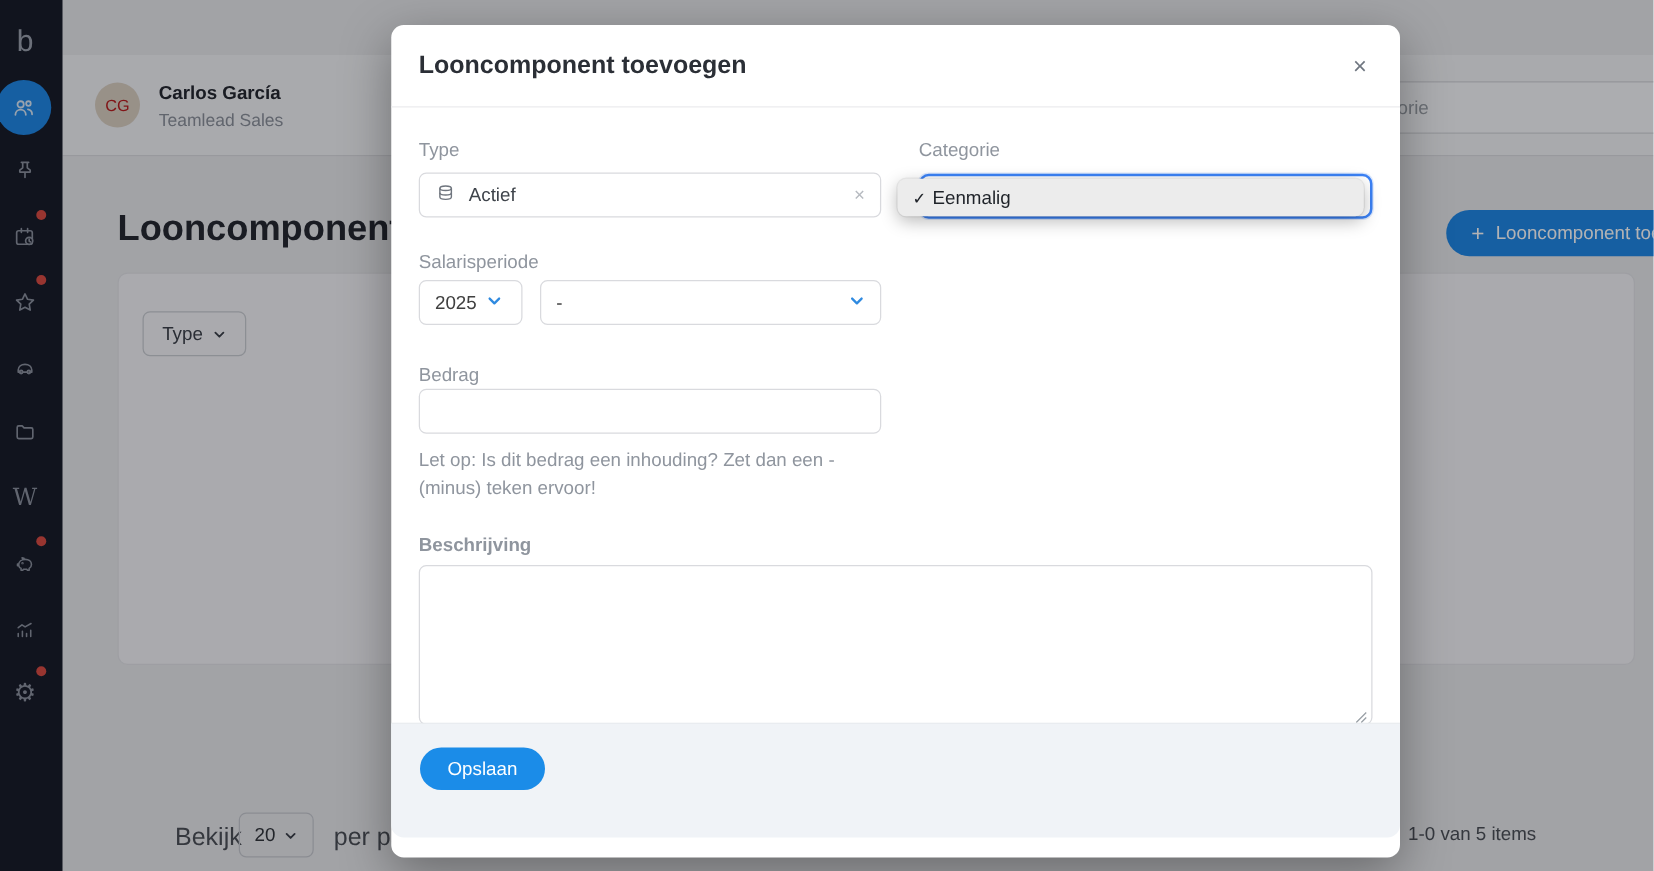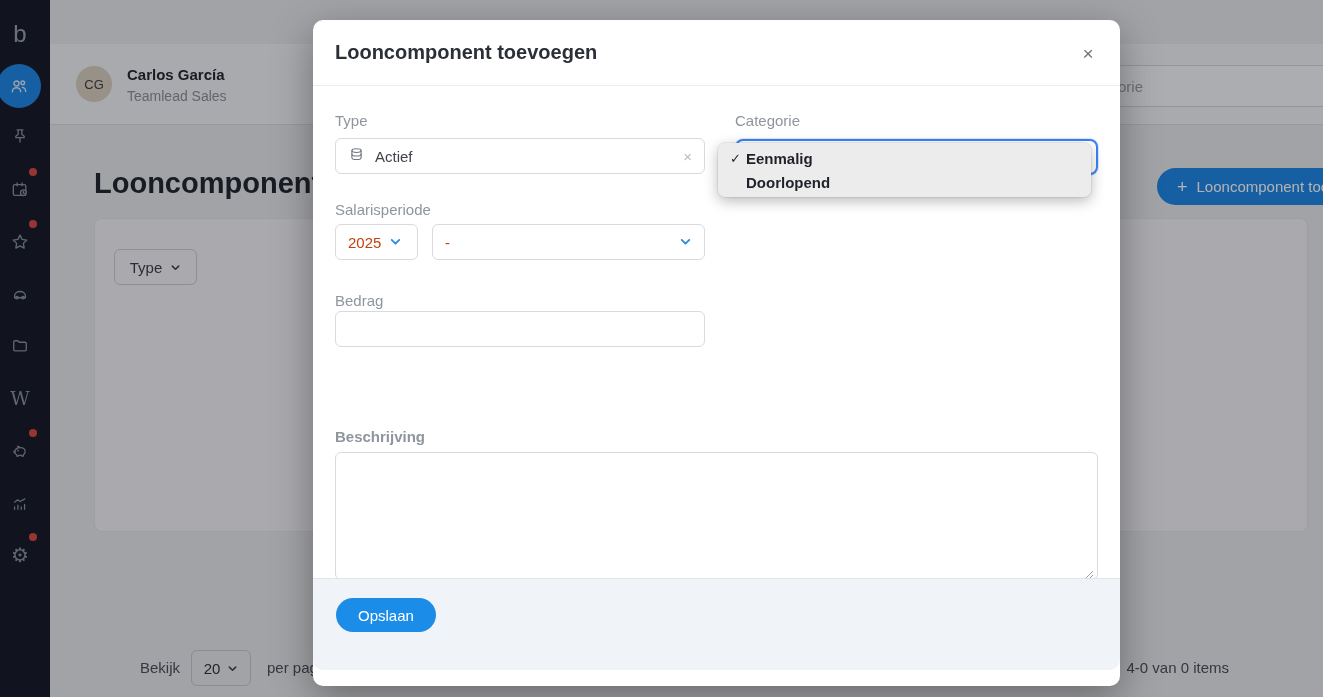--- a/index.html
+++ b/index.html
@@ -19,40 +19,40 @@
   .notif-dot { position:absolute; top:-3px; right:2px; width:8px; height:8px; border-radius:50%; background:#d94a41; }
 
   
   .topbar { position:absolute; left:50px; top:0; right:0; height:44px; background:#ffffff; border-bottom:1px solid #e2e3e5; z-index:5; }
   .back-btn { position:absolute; left:18px; top:8px; width:28px; height:28px; display:flex; align-items:center; justify-content:center; color:#3a3f47; cursor:pointer; }
   .app-title { position:absolute; left:56px; top:11px; font-size:17px; font-weight:700; color:#23272e; }
   .search-btn { position:absolute; right:7px; top:8px; width:28px; height:28px; display:flex; align-items:center; justify-content:center; color:#4c525a; cursor:pointer; }
 
   
   .userband { position:absolute; left:50px; top:44px; right:0; height:81px; background:#f2f3f5; border-bottom:1px solid #dadbde; z-index:5; }
-  .avatar { position:absolute; left:26px; top:22px; width:36px; height:36px; border-radius:50%; background:#d9cfc0; color:#404040;
+  .avatar { position:absolute; left:26px; top:22px; width:36px; height:36px; border-radius:50%; background:#d9cfc0; color:#b91c1c;
             display:flex; align-items:center; justify-content:center; font-size:13px; }
   .user-name { position:absolute; left:77px; top:22px; font-size:15px; font-weight:700; color:#23272e; }
   .user-role { position:absolute; left:77px; top:44px; font-size:14px; color:#8a9099; }
   .category-select { position:absolute; left:1013px; top:21px; width:350px; height:42px; background:#f7f8f9; border:1px solid #d4d6d9;
                      border-radius:6px; display:flex; align-items:center; padding:0 14px; color:#9aa0a6; font-size:15px; cursor:pointer; }
 
   
   .main { position:absolute; left:50px; top:125px; right:0; bottom:0; background:#e8e9eb; z-index:1; }
   .page-heading { position:absolute; left:44px; top:42px; font-size:29px; font-weight:700; color:#23272e; }
   .add-btn { position:absolute; left:1107px; top:43px; height:37px; width:240px; border:none; border-radius:19px; background:#1e87e5;
              color:#ffffff; font-size:15px; font-family:inherit; display:flex; align-items:center; gap:9px; padding:0 20px; cursor:pointer; white-space:nowrap; }
   .card { position:absolute; left:44px; top:93px; width:1214px; height:314px; background:#f3f4f6; border:1px solid #e2e3e6; border-radius:8px; }
   .filter-type-btn { position:absolute; left:19px; top:30px; width:83px; height:36px; border:1px solid #c9ccd1; border-radius:6px; background:transparent;
                      font-family:inherit; font-size:15px; color:#3a3f47; display:flex; align-items:center; justify-content:center; gap:8px; cursor:pointer; }
   .status-chip { position:absolute; left:112px; top:30px; width:145px; height:36px; background:#d7e4ef; border-radius:6px;
                  display:flex; align-items:center; padding:0 13px; font-size:15px; color:#2f3338; gap:5px; cursor:pointer; white-space:nowrap; }
   .status-chip b { font-weight:700; }
   .pager { position:absolute; left:0; right:0; top:429px; height:40px; }
-  .pager-label { position:absolute; top:11px; font-size:15px; color:#4a4f55; }
+  .pager-label { position:absolute; top:11px; font-size:20px; color:#4a4f55; }
   .lbl-bekijk { left:45px; }
   .lbl-perpagina { left:172px; }
   .pagesize-select { position:absolute; left:96px; top:2px; width:60px; height:36px; border:1px solid #c6c9ce; border-radius:6px;
                      display:flex; align-items:center; justify-content:center; gap:7px; font-size:15px; color:#2f3338; cursor:pointer; }
   .items-info { position:absolute; right:78px; top:11px; font-size:15px; color:#4a4f55; }
 
   
   .overlay { position:absolute; inset:0; background:rgba(5,8,14,0.31); z-index:40; }
 
   
@@ -68,24 +68,24 @@
   .type-box { position:absolute; left:22px; top:118px; width:370px; height:36px; border:1px solid #d9dade; border-radius:6px;
               display:flex; align-items:center; padding:0 12px; gap:10px; font-size:15px; color:#3f444b; cursor:pointer; }
   .type-box .coins { color:#6f757e; }
   .type-clear { margin-left:auto; color:#b6bac0; font-size:15px; cursor:pointer; }
   .looptijd-select { position:absolute; left:422px; top:119px; width:363px; height:36px; border:2px solid #3b82f6; border-radius:8px;
                      box-shadow:0 0 0 1px rgba(59,130,246,0.18); background:#fff; cursor:pointer; }
   .dropdown { position:absolute; left:405px; top:123px; width:373px; background:#ececec; border-radius:7px;
               box-shadow:0 4px 14px rgba(0,0,0,0.28), 0 0 0 1px rgba(0,0,0,0.06); padding:3px 0; z-index:60; }
   .dd-option { height:24px; display:flex; align-items:center; padding:0 12px; font-size:15px; color:#1f2329; cursor:pointer; }
   .dd-check { width:14px; font-size:13px; color:#1f2329; }
-  .dd-option .dd-text { margin-left:2px;font-weight:bold; }
+  .dd-option .dd-text { margin-left:2px; }
   .dd-option.unchecked .dd-text { margin-left:16px; }
   .sal-select { position:absolute; top:204px; height:36px; border:1px solid #d9dade; border-radius:6px; background:#fff;
-                display:flex; align-items:center; padding:0 12px; font-size:15px; color:#c2410c; cursor:pointer; }
+                display:flex; align-items:center; padding:0 12px; font-size:15px; color:#404040; cursor:pointer; }
   .sal-year { left:22px; width:83px; gap:8px; }
   .sal-period { left:119px; width:273px; }
   .sal-period .chev-b { margin-left:auto; }
   .chev-b { color:#2f8ae0; }
   .note { position:absolute; left:22px; top:338px; width:385px; font-size:15px; color:#8f959e; line-height:22px; }
   .beschrijving-area { position:absolute; left:22px; top:432px; width:763px; height:128px; border:1px solid #d9dade; border-radius:6px;
                        resize:none; font-family:inherit; font-size:15px; color:#3f444b; padding:8px 10px; }
   .resize-grip { position:absolute; left:771px; top:546px; color:#9aa0a6; pointer-events:none; }
   .modal-footer { position:absolute; left:0; right:0; bottom:16px; height:92px; background:#f0f3f7; border-top:1px solid #e2e6ea;
                   border-radius:0 0 10px 10px; }
@@ -125,21 +125,21 @@
 
       <div class="pager">
         <span class="pager-label lbl-bekijk">Bekijk</span>
         <div class="pagesize-select">
           <span>20</span>
           <svg width="11" height="11" viewBox="0 0 12 12" fill="none" stroke="#3a3f47" stroke-width="1.6" stroke-linecap="round" stroke-linejoin="round">
               <path d="M2.5 4.5 L6 8 L9.5 4.5"></path>
             </svg>
         </div>
         <span class="pager-label lbl-perpagina">per pagina</span>
-        <span class="items-info">4-0 van 0 items</span>
+        <span class="items-info">1-0 van 5 items</span>
 
       </div>
     </div>
   </div>
 
   <nav class="sidebar">
     <div class="side-logo">b</div>
 
     <div class="side-item users-active">
       <svg viewBox="0 0 24 24" fill="none" stroke="currentColor" stroke-width="1.7" stroke-linecap="round" stroke-linejoin="round">
@@ -249,37 +249,35 @@
       <span>-</span>
       <span class="chev-b">
         <svg width="13" height="13" viewBox="0 0 12 12" fill="none" stroke="currentColor" stroke-width="1.7" stroke-linecap="round" stroke-linejoin="round">
             <path d="M2.5 4.5 L6 8 L9.5 4.5"></path>
           </svg>
       </span>
     </div>
 
     <span class="field-label" style="left:22px; top:272px;">Bedrag</span>
     <input class="text-input" style="left: 22px; top: 291px; width: 370px;" value="">
+    <div class="note">Let op: Is dit bedrag een inhouding? Zet dan een - (minus) teken ervoor!</div>
 
     <span class="field-label" style="left:22px; top:408px;font-weight:bold;">Beschrijving</span>
     <textarea class="beschrijving-area" style=""></textarea>
     <span class="resize-grip">
       <svg width="10" height="10" viewBox="0 0 10 10" stroke="currentColor" stroke-width="1">
           <path d="M9 1 L1 9 M9 5 L5 9"></path>
         </svg>
     </span>
 
     <div class="modal-footer">
       <button class="save-btn">Opslaan</button>
     </div>
 
     <div class="dropdown">
       <div class="dd-option">
         <span class="dd-check">✓</span>
         <span class="dd-text">Eenmalig</span>
       </div>
-      <div class="dd-option unchecked">
-        <span class="dd-text">Doorlopend</span>
-      </div>
     </div>
   </div>
 
 </div>
 
 </body></html>

